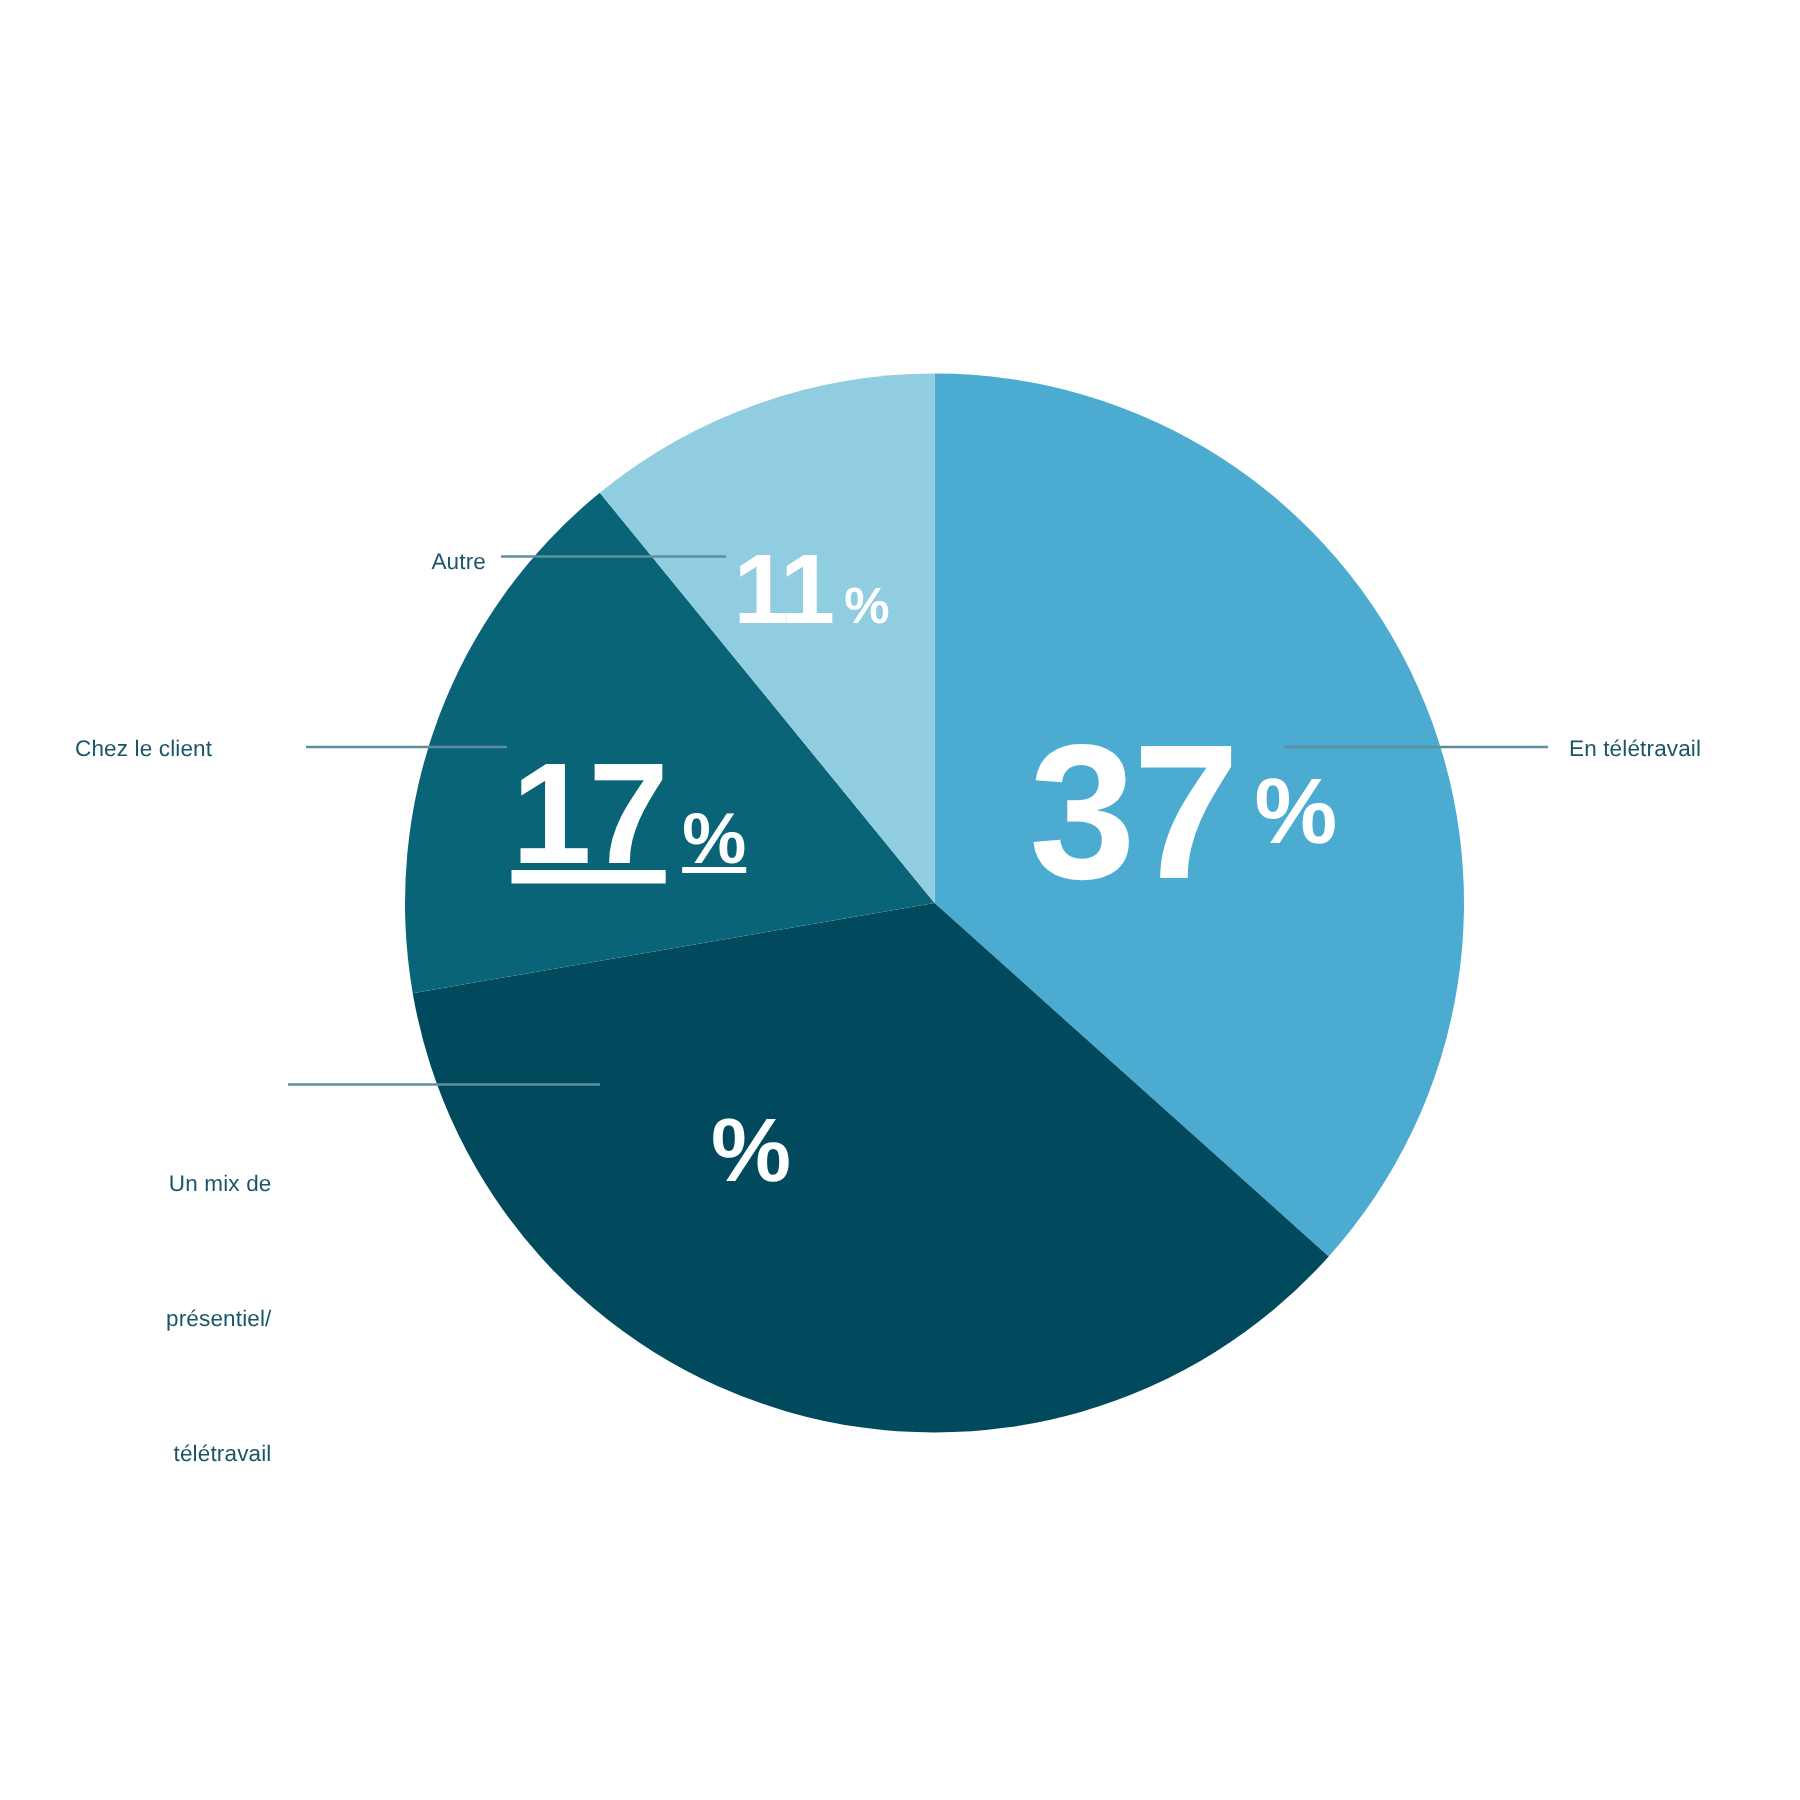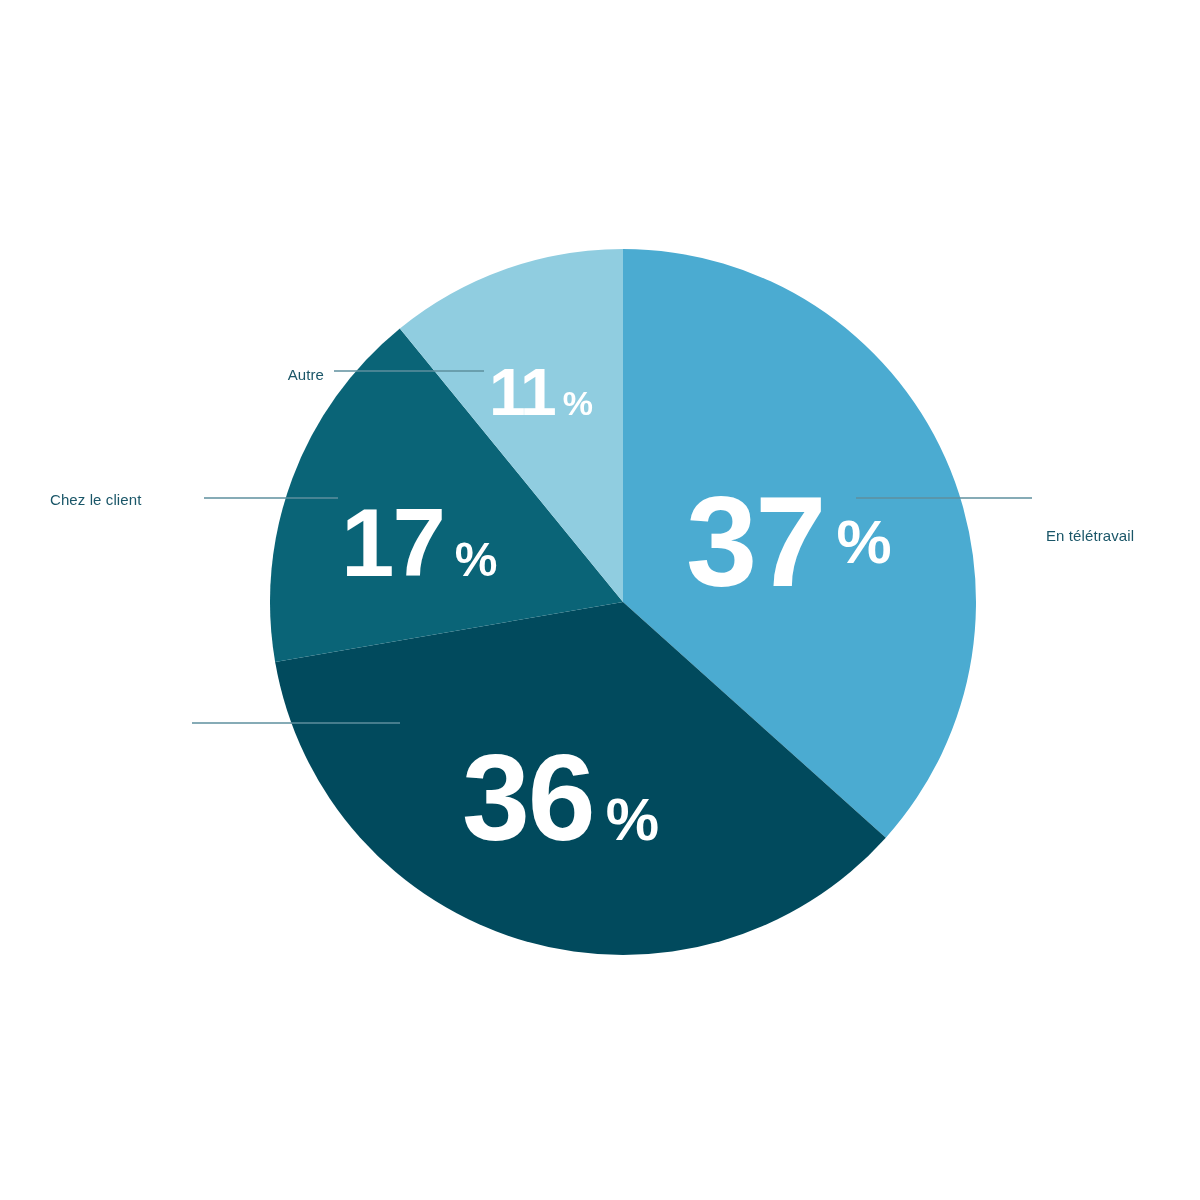--- a/index.html
+++ b/index.html
@@ -103,38 +103,42 @@
 
     <line x1="856" y1="498" x2="1032" y2="498" stroke="#5E8F9E" stroke-width="1.6"></line>
 
     <line x1="334" y1="371" x2="484" y2="371" stroke="#5E8F9E" stroke-width="1.6"></line>
 
     <line x1="204" y1="498" x2="338" y2="498" stroke="#5E8F9E" stroke-width="1.6"></line>
 
     <line x1="192" y1="723" x2="400" y2="723" stroke="#5E8F9E" stroke-width="1.6"></line>
   </svg>
 
-  <div class="cat-label right" id="label-teletravail" style="color: rgb(26, 86, 104); margin-top: 36px;">En télétravail</div>
+  <div class="cat-label right" id="label-teletravail" style="color: rgb(26, 86, 104);">En télétravail</div>
 
   <div class="cat-label left" id="label-autre" style="color: rgb(26, 86, 104);">Autre</div>
 
   <div class="cat-label left" id="label-client" style="color: rgb(26, 86, 104);">Chez le client</div>
 
+  <div class="cat-label left" id="label-mix" style="color: rgb(26, 86, 104);">
+    <div>Un mix de</div>
+    <div>présentiel/</div>
+    <div>télétravail</div>
+  </div>
 
   <div class="pct" id="pct-teletravail" style="color: rgb(255, 255, 255); align-items: center;">
     <span class="num">37</span>
     <span class="sym">%</span>
   </div>
 
   <div class="pct" id="pct-mix" style="color: rgb(255, 255, 255);">
-    <span class="num">36</span>
     <span class="sym">%</span>
   </div>
 
-  <div class="pct" id="pct-client" style="color: rgb(255, 255, 255);">
+  <div class="pct" id="pct-client" style="color: rgb(255, 255, 255); text-decoration: underline;">
     <span class="num">17</span>
     <span class="sym">%</span>
   </div>
 
   <div class="pct" id="pct-autre" style="color: rgb(255, 255, 255);">
     <span class="num">11</span>
     <span class="sym">%</span>
   </div>
 
 </div>

